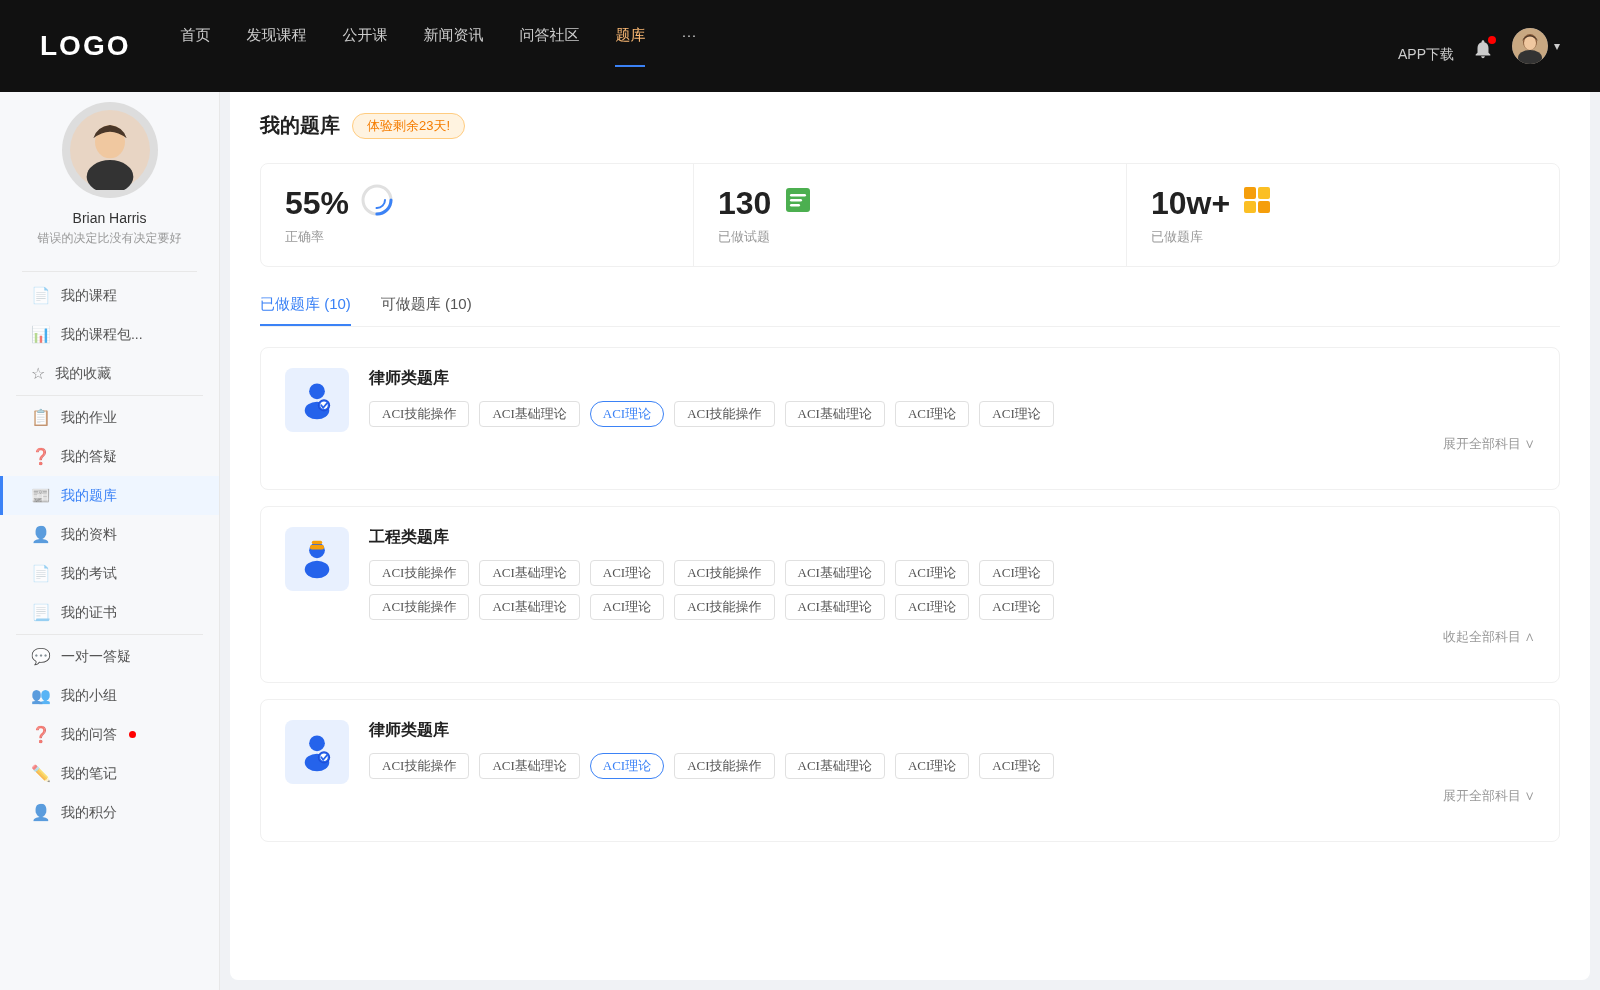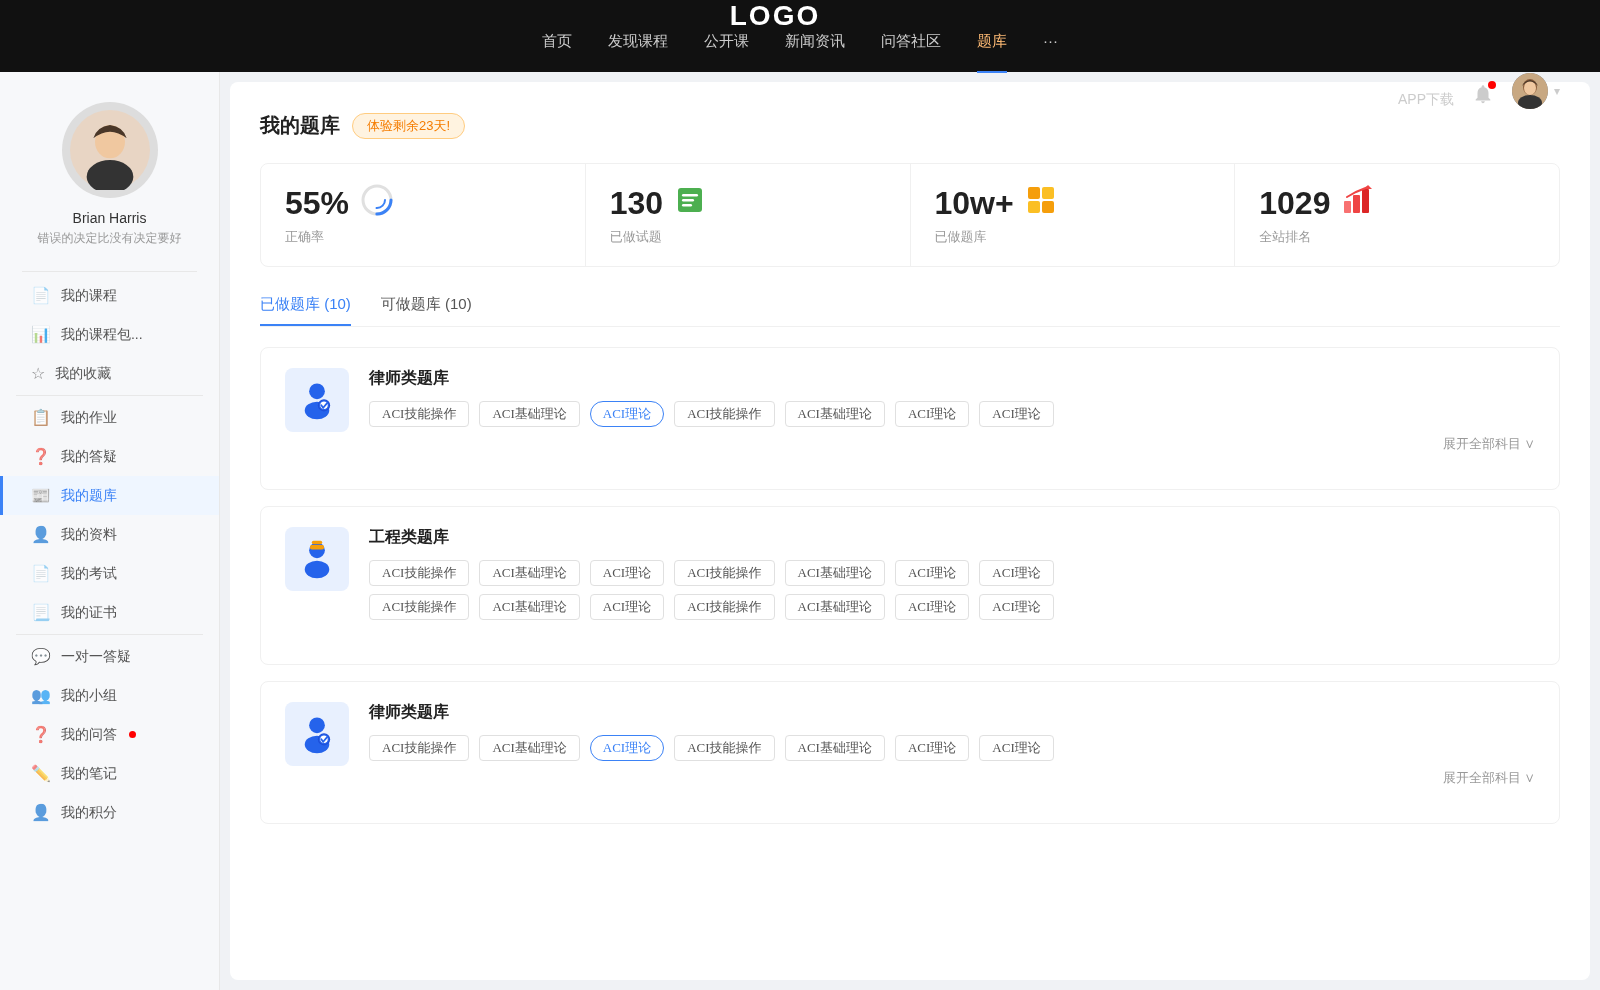--- a/index.html
+++ b/index.html
@@ -1,29 +1,28 @@
 <!DOCTYPE html>
 <html><head>
   <meta charset="utf-8">
   <style>
     * { box-sizing: border-box; margin: 0; padding: 0; }
     body { font-family: "PingFang SC", "Microsoft YaHei", sans-serif; background: #f0f2f5; min-height: 990px; }
 
     
     .navbar {
       background: #111;
-      height: 72px;
+      height: 92px;
       display: flex;
       align-items: center;
       padding: 0 40px;
       gap: 0;
       position: fixed;
       top: 0; left: 0; right: 0;
       z-index: 100;
-      flex-direction: column;
     }
     .navbar .logo {
       color: white;
       font-size: 28px;
       font-weight: bold;
       letter-spacing: 2px;
       margin-right: 50px;
     }
     .navbar .nav-links {
       display: flex;
@@ -457,35 +456,20 @@
               <rect x="2" y="2" width="12" height="12" rx="2" fill="#f59e0b"></rect>
               <rect x="16" y="2" width="12" height="12" rx="2" fill="#fbbf24"></rect>
               <rect x="2" y="16" width="12" height="12" rx="2" fill="#fbbf24"></rect>
               <rect x="16" y="16" width="12" height="12" rx="2" fill="#f59e0b"></rect>
             </svg>
           </span>
         </div>
         <div class="stat-label">已做题库</div>
       </div>
 
-      <div class="stat-card">
-        <div class="stat-top">
-          <span class="stat-value">1029</span>
-          <span class="stat-icon">
-            <svg width="30" height="30" viewBox="0 0 30 30">
-              <rect x="2" y="16" width="7" height="12" rx="1" fill="#f87171"></rect>
-              <rect x="11" y="10" width="7" height="18" rx="1" fill="#ef4444"></rect>
-              <rect x="20" y="4" width="7" height="24" rx="1" fill="#dc2626"></rect>
-              <polyline points="5,12 14,7 26,2" fill="none" stroke="#ef4444" stroke-width="2" stroke-linecap="round"></polyline>
-              <polygon points="26,0 30,4 22,4" fill="#ef4444"></polygon>
-            </svg>
-          </span>
-        </div>
-        <div class="stat-label">全站排名</div>
-      </div>
     </div>
 
     <div class="tabs-row">
       <span class="tab active">已做题库 (10)</span>
       <span class="tab">可做题库 (10)</span>
     </div>
 
     <div class="bank-section">
       <div class="bank-header">
         <div class="bank-icon-wrap">
@@ -538,20 +522,21 @@
           </div>
           <div class="tags-row">
             <span class="tag">ACI技能操作</span>
             <span class="tag">ACI基础理论</span>
             <span class="tag">ACI理论</span>
             <span class="tag">ACI技能操作</span>
             <span class="tag">ACI基础理论</span>
             <span class="tag">ACI理论</span>
             <span class="tag">ACI理论</span>
           </div>
+          <div class="collapse-link">收起全部科目 ∧</div>
         </div>
       </div>
     </div>
 
     <div class="bank-section">
       <div class="bank-header">
         <div class="bank-icon-wrap">
           <svg viewBox="0 0 48 48" width="48" height="48">
             <circle cx="24" cy="14" r="9" fill="#2563eb"></circle>
             <ellipse cx="24" cy="36" rx="14" ry="10" fill="#2563eb"></ellipse>

